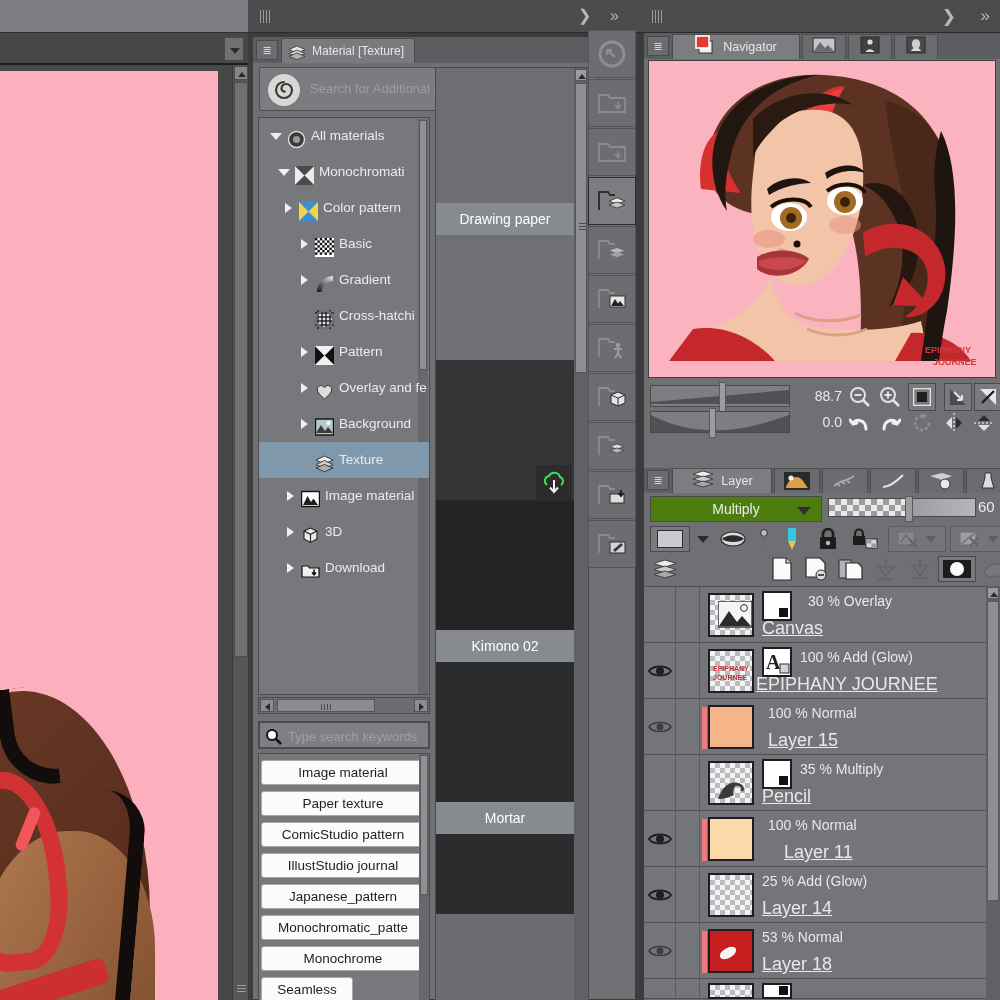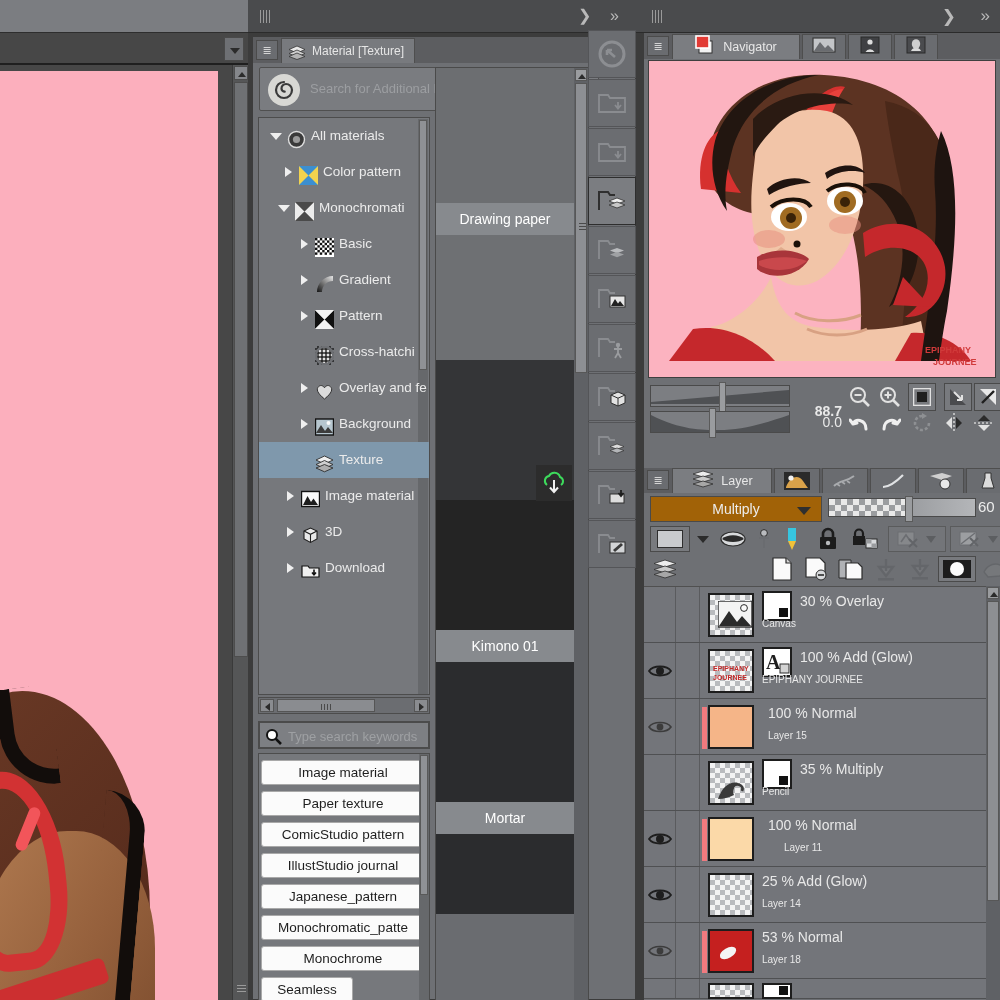--- a/index.html
+++ b/index.html
@@ -342,21 +342,21 @@
   .ltabs { position: absolute; left: 0; top: 0; width: 100%; height: 25px; background: #5c5d60; }
   .ltab {
     position: absolute; top: 0; height: 25px; background: #6a6c70;
     border: 1px solid #4e4e4e; border-bottom: none;
     display: flex; align-items: center; justify-content: center;
   }
   .ltab.sel { background: #7b7d81; }
   .blendrow { position: absolute; left: 0; top: 28px; width: 356px; height: 30px; }
   .blendsel {
     position: absolute; left: 6px; top: 0; width: 172px; height: 26px;
-    background: #a16207; border: 1px solid #4a4a4a;
+    background: #4d7c0f; border: 1px solid #4a4a4a;
     color: #ededed; font-size: 14px; line-height: 25px; text-align: center;
   }
   .blendsel::after {
     content: ""; position: absolute; right: 10px; top: 10px;
     border-left: 7px solid transparent; border-right: 7px solid transparent;
     border-top: 8px solid #2f2f2f;
   }
   .opac-tr {
     position: absolute; left: 184px; top: 2px; width: 148px; height: 19px;
     background: linear-gradient(90deg,#7c7e82,#b4b6b9);
@@ -408,21 +408,21 @@
     border: 2px solid #1d1d1d;
   }
   .lrow .thumb2 {
     position: absolute; left: 118px; top: 4px; width: 30px; height: 30px;
     border: 2px solid #1d1d1d; background: #fff;
   }
   .lrow .meta {
     position: absolute; top: 6px; color: #e8e8e8; font-size: 14px; white-space: nowrap;
   }
   .lrow .lname {
-    position: absolute; top: 31px; color: #e8e8e8; font-size: 10px; white-space: nowrap;
+    position: absolute; top: 31px; color: #e8e8e8; font-size: 18px; white-space: nowrap; text-decoration: underline;
   }
   .ll-scroll {
     position: absolute; right: 0; top: 118px; width: 14px; height: 414px; background: #5f6165;
   }
   .ll-scroll .up {
     position: absolute; left: 1px; top: 1px; width: 12px; height: 12px;
     background: #9a9c9f; border: 1px solid #575757;
   }
   .ll-scroll .up::after {
     content: ""; position: absolute; left: 2px; top: 4px;
@@ -519,43 +519,43 @@
         <span class="ti" style="left:28px">
           <svg width="19" height="19" viewBox="0 0 19 19">
               <circle cx="9.5" cy="9.5" r="8" fill="#3a3a3a" stroke="#ddd" stroke-width="1.4"></circle>
               <circle cx="9.5" cy="9.5" r="3.6" fill="#9a9a9a"></circle>
             </svg>
         </span>
         <span class="tl" style="left:52px">All materials</span>
       </div>
 
       <div class="tnode">
-        <span class="tw right" style="left:26px"></span>
-        <span class="ti" style="left:40px">
-          <svg width="19" height="19" viewBox="0 0 19 19">
-            <rect width="19" height="19" fill="#3c8fd0"></rect>
-            <path d="M0 0 L9.5 9.5 L0 19 Z" fill="#f2d34e"></path>
-            <path d="M19 0 L9.5 9.5 L19 19 Z" fill="#f2d34e"></path>
-          </svg>
-        </span>
-        <span class="tl" style="left:64px">Color pattern</span>
-      </div>
-
-      <div class="tnode">
         <span class="tw down" style="left:20px"></span>
         <span class="ti" style="left:36px">
           <svg width="19" height="19" viewBox="0 0 19 19">
             <rect width="19" height="19" fill="#9c9c9c"></rect>
             <path d="M0 0 L9.5 9.5 L0 19 Z" fill="#ececec"></path>
             <path d="M19 0 L9.5 9.5 L19 19 Z" fill="#ececec"></path>
             <path d="M0 0 L9.5 9.5 L19 0 Z" fill="#4a4a4a"></path>
             <path d="M0 19 L9.5 9.5 L19 19 Z" fill="#4a4a4a"></path>
           </svg>
         </span>
         <span class="tl" style="left:60px">Monochromati</span>
+      </div>
+
+      <div class="tnode">
+        <span class="tw right" style="left:26px"></span>
+        <span class="ti" style="left:40px">
+          <svg width="19" height="19" viewBox="0 0 19 19">
+            <rect width="19" height="19" fill="#3c8fd0"></rect>
+            <path d="M0 0 L9.5 9.5 L0 19 Z" fill="#f2d34e"></path>
+            <path d="M19 0 L9.5 9.5 L19 19 Z" fill="#f2d34e"></path>
+          </svg>
+        </span>
+        <span class="tl" style="left:64px">Color pattern</span>
       </div>
 
       <div class="tnode">
         <span class="tw right" style="left:42px"></span>
         <span class="ti" style="left:56px">
           <svg width="19" height="19" viewBox="0 0 19 19">
             <rect width="19" height="19" fill="#fff"></rect>
             <g fill="#111">
               <rect x="0" y="0" width="2.4" height="2.4"></rect>
                 <rect x="4.8" y="0" width="2.4" height="2.4"></rect>
@@ -601,32 +601,20 @@
                   <stop offset="1" stop-color="#e8e8e8"></stop>
                 </linearGradient>
               </defs>
             <path d="M2 18 A16 16 0 0 1 18 2 L18 7 A11 11 0 0 0 7 18 Z" fill="url(#gg)"></path>
           </svg>
         </span>
         <span class="tl" style="left:80px">Gradient</span>
       </div>
 
       <div class="tnode">
-        <span class="tw right" style="left:42px"></span>
-        <span class="ti" style="left:56px">
-          <svg width="19" height="19" viewBox="0 0 19 19">
-            <rect width="19" height="19" fill="#cfcfcf"></rect>
-            <path d="M0 0 L9.5 9.5 L0 19 Z M19 0 L9.5 9.5 L19 19 Z" fill="#111"></path>
-            <path d="M0 0 L9.5 9.5 L19 0 Z M0 19 L9.5 9.5 L19 19 Z" fill="#f2f2f2"></path>
-          </svg>
-        </span>
-        <span class="tl" style="left:80px">Pattern</span>
-      </div>
-
-      <div class="tnode">
         <span class="ti" style="left:56px">
           <svg width="19" height="19" viewBox="0 0 19 19">
             <circle cx="9.5" cy="9.5" r="8.6" fill="#e3e3e3"></circle>
             <g stroke="#111" stroke-width="1.3">
               <line x1="0" y1="3" x2="19" y2="3"></line>
                 <line x1="0" y1="7" x2="19" y2="7"></line>
               <line x1="0" y1="11" x2="19" y2="11"></line>
                 <line x1="0" y1="15" x2="19" y2="15"></line>
               <line x1="3" y1="0" x2="3" y2="19"></line>
                 <line x1="7" y1="0" x2="7" y2="19"></line>
@@ -636,20 +624,32 @@
             <circle cx="9.5" cy="9.5" r="8.6" fill="none" stroke="#6e7074" stroke-width="2.4"></circle>
           </svg>
         </span>
         <span class="tl" style="left:80px">Cross-hatchi</span>
       </div>
 
       <div class="tnode">
         <span class="tw right" style="left:42px"></span>
         <span class="ti" style="left:56px">
           <svg width="19" height="19" viewBox="0 0 19 19">
+            <rect width="19" height="19" fill="#cfcfcf"></rect>
+            <path d="M0 0 L9.5 9.5 L0 19 Z M19 0 L9.5 9.5 L19 19 Z" fill="#111"></path>
+            <path d="M0 0 L9.5 9.5 L19 0 Z M0 19 L9.5 9.5 L19 19 Z" fill="#f2f2f2"></path>
+          </svg>
+        </span>
+        <span class="tl" style="left:80px">Pattern</span>
+      </div>
+
+      <div class="tnode">
+        <span class="tw right" style="left:42px"></span>
+        <span class="ti" style="left:56px">
+          <svg width="19" height="19" viewBox="0 0 19 19">
             <path d="M9.5 17 C2 11 1 7 3.6 4.6 C6 2.4 8.4 4 9.5 5.8 C10.6 4 13 2.4 15.4 4.6 C18 7 17 11 9.5 17 Z" fill="#dcdcdc" stroke="#333" stroke-width="1"></path>
           </svg>
         </span>
         <span class="tl" style="left:80px">Overlay and fe</span>
       </div>
 
       <div class="tnode">
         <span class="tw right" style="left:42px"></span>
         <span class="ti" style="left:56px">
           <svg width="19" height="19" viewBox="0 0 19 19">
@@ -744,21 +744,21 @@
         <div class="cap">Drawing paper</div>
       </div>
       <div class="tcell">
         <div class="pic noise-b" style="height:125px"></div>
       </div>
       <div class="tcell">
         <div class="pic noise-c" style="height:140px"></div>
       </div>
       <div class="tcell">
         <div class="pic noise-d" style="height:130px"></div>
-        <div class="cap">Kimono 01</div>
+        <div class="cap">Kimono 02</div>
       </div>
       <div class="tcell">
         <div class="pic noise-e" style="height:140px"></div>
         <div class="cap">Mortar</div>
       </div>
       <div class="tcell">
         <div class="pic noise-e" style="height:80px"></div>
       </div>
       <div class="dlbadge">
         <svg width="28" height="24" viewBox="0 0 28 24">
@@ -960,21 +960,21 @@
         <div class="slider-kn" style="left:68px"></div>
       </div>
       <div class="slider-tr" style="left:6px; top:30px;">
         <svg width="138" height="20" viewBox="0 0 138 20" style="display:block">
           <path d="M0 3 C30 18 50 18 68 18 C90 18 112 12 138 3 L138 20 L0 20 Z" fill="#4f5154"></path>
         </svg>
         <div class="slider-kn" style="left:58px"></div>
       </div>
 
       <div class="numval" style="left:770px"></div>
-      <div class="numval" style="left:150px; top:22px; width:48px;font-weight:bold;">88.7</div>
+      <div class="numval" style="left:150px; top:7px; width:48px;">88.7</div>
       <div class="numval" style="left:150px; top:33px; width:48px;">0.0</div>
 
       <div class="minibtn" style="left:202px; top:2px;">
         <svg width="22" height="22" viewBox="0 0 22 22">
             <circle cx="9" cy="9" r="7" fill="none" stroke="#e2e2e2" stroke-width="2"></circle>
             <line x1="5.5" y1="9" x2="12.5" y2="9" stroke="#e2e2e2" stroke-width="2"></line>
             <line x1="14" y1="14" x2="20" y2="20" stroke="#e2e2e2" stroke-width="2.6"></line>
           </svg>
       </div>
       <div class="minibtn" style="left:232px; top:2px;">
@@ -1215,21 +1215,21 @@
         <div class="eyecol"></div>
         <div class="lockcol"></div>
         <div class="thumb1 checker">
           <svg width="42" height="40" viewBox="0 0 42 40" style="position:absolute;left:8px;top:6px">
             <rect x="0" y="0" width="34" height="26" fill="#f4f4f4" stroke="#2b2b2b" stroke-width="1.4"></rect>
             <path d="M1 25 L11 10 L19 21 L24 15 L33 25 Z" fill="#2b2b2b"></path>
             <circle cx="26" cy="7" r="3.4" fill="#fafafa" stroke="#2b2b2b" stroke-width="1"></circle>
           </svg>
         </div>
         <div class="thumb2 gradthumb"></div>
-        <div class="meta" style="left:156px">30 % Overlay</div>
+        <div class="meta" style="left:164px">30 % Overlay</div>
         <div class="lname" style="left:118px">Canvas</div>
       </div>
 
       <div class="lrow">
         <div class="eyecol">
           <svg width="24" height="16" viewBox="0 0 24 16" style="position:absolute;left:4px;top:20px">
             <path d="M1 8 C5 2 19 2 23 8 C19 14 5 14 1 8 Z" fill="none" stroke="#1e1e1e" stroke-width="1.8"></path>
             <circle cx="12" cy="8" r="4" fill="#1e1e1e"></circle>
           </svg>
         </div>
@@ -1240,21 +1240,21 @@
             <text x="2" y="19" fill="#c42a2a" font-family="Liberation Sans, sans-serif" font-size="7" font-weight="bold">JOURNEE</text>
           </svg>
         </div>
         <div class="thumb2" style="background:#fff">
           <svg width="26" height="26" viewBox="0 0 26 26">
             <text x="2" y="20" fill="#1e1e1e" font-family="Liberation Serif, serif" font-size="20" font-weight="bold">A</text>
             <rect x="16" y="15" width="9" height="9" fill="#d4d4d4" stroke="#2b2b2b" stroke-width="1"></rect>
           </svg>
         </div>
         <div class="meta" style="left:156px">100 % Add (Glow)</div>
-        <div class="lname" style="left:118px">EPIPHANY JOURNEE</div>
+        <div class="lname" style="left:112px">EPIPHANY JOURNEE</div>
       </div>
 
       <div class="lrow">
         <div class="eyecol">
           <svg width="24" height="16" viewBox="0 0 24 16" style="position:absolute;left:4px;top:20px">
             <path d="M1 8 C5 2 19 2 23 8 C19 14 5 14 1 8 Z" fill="none" stroke="#3c3c3c" stroke-width="1.6"></path>
             <circle cx="12" cy="8" r="3.4" fill="#3c3c3c"></circle>
           </svg>
         </div>
         <div class="lockcol"></div>

